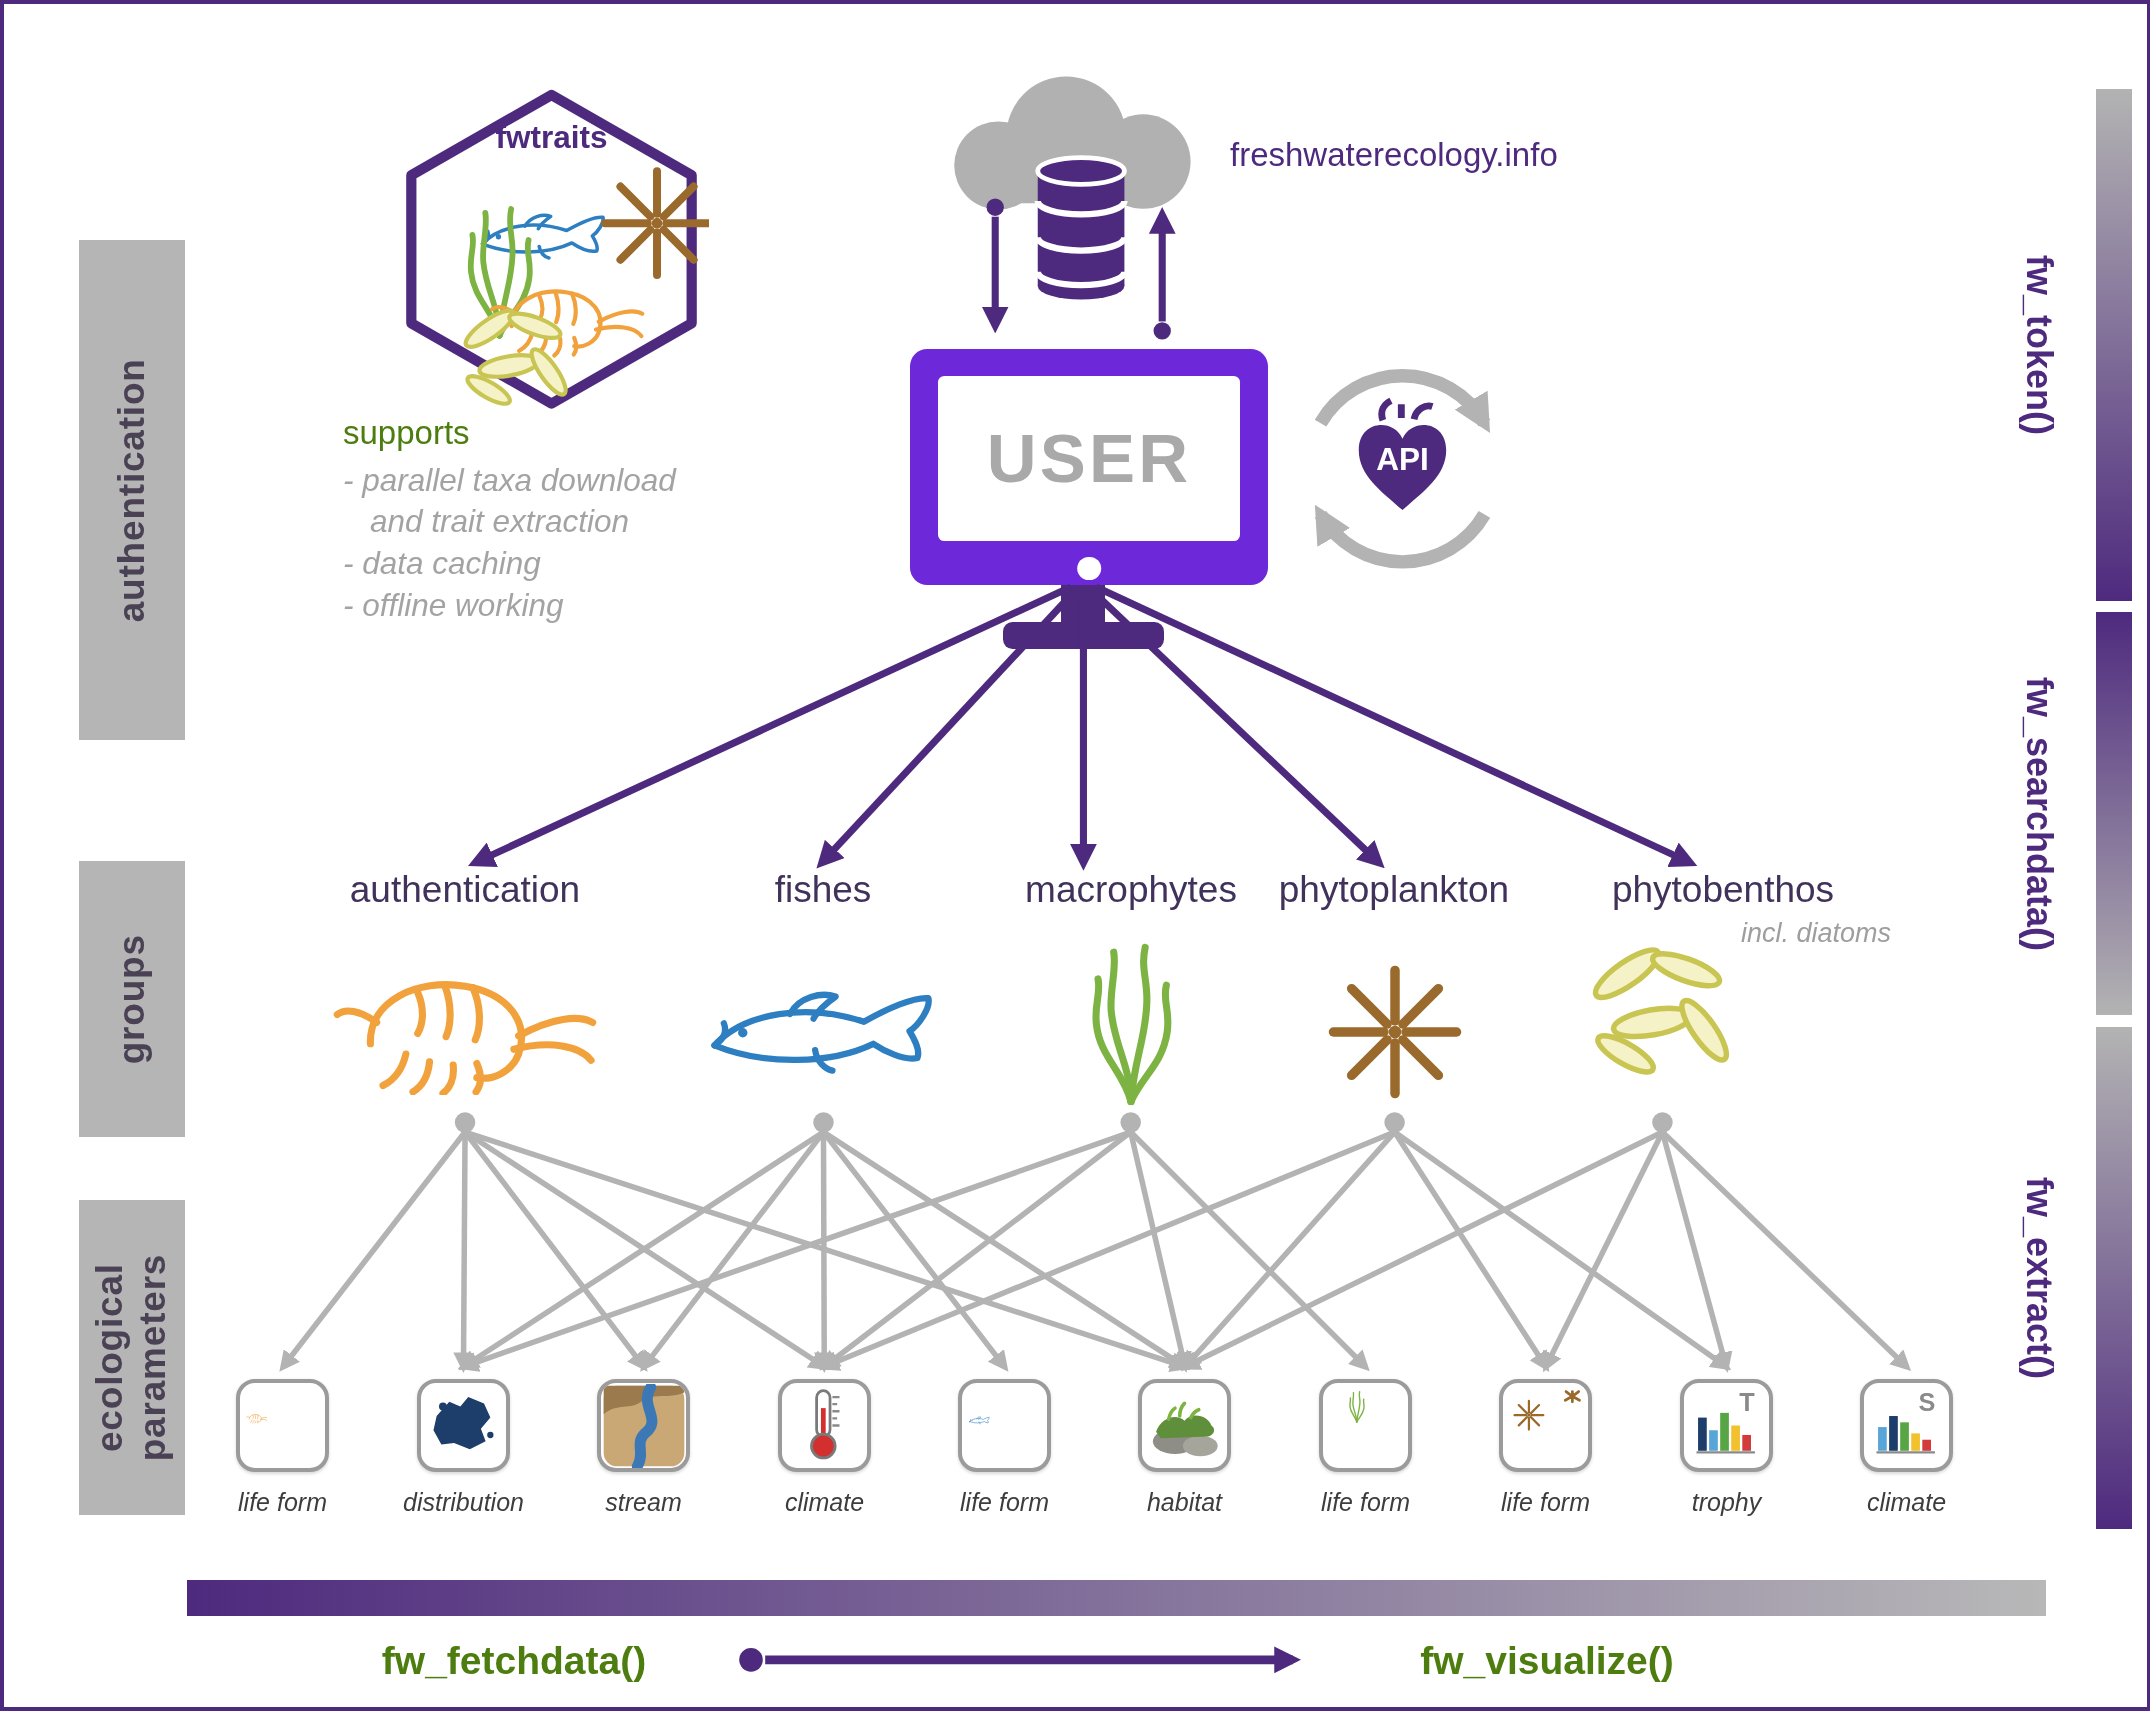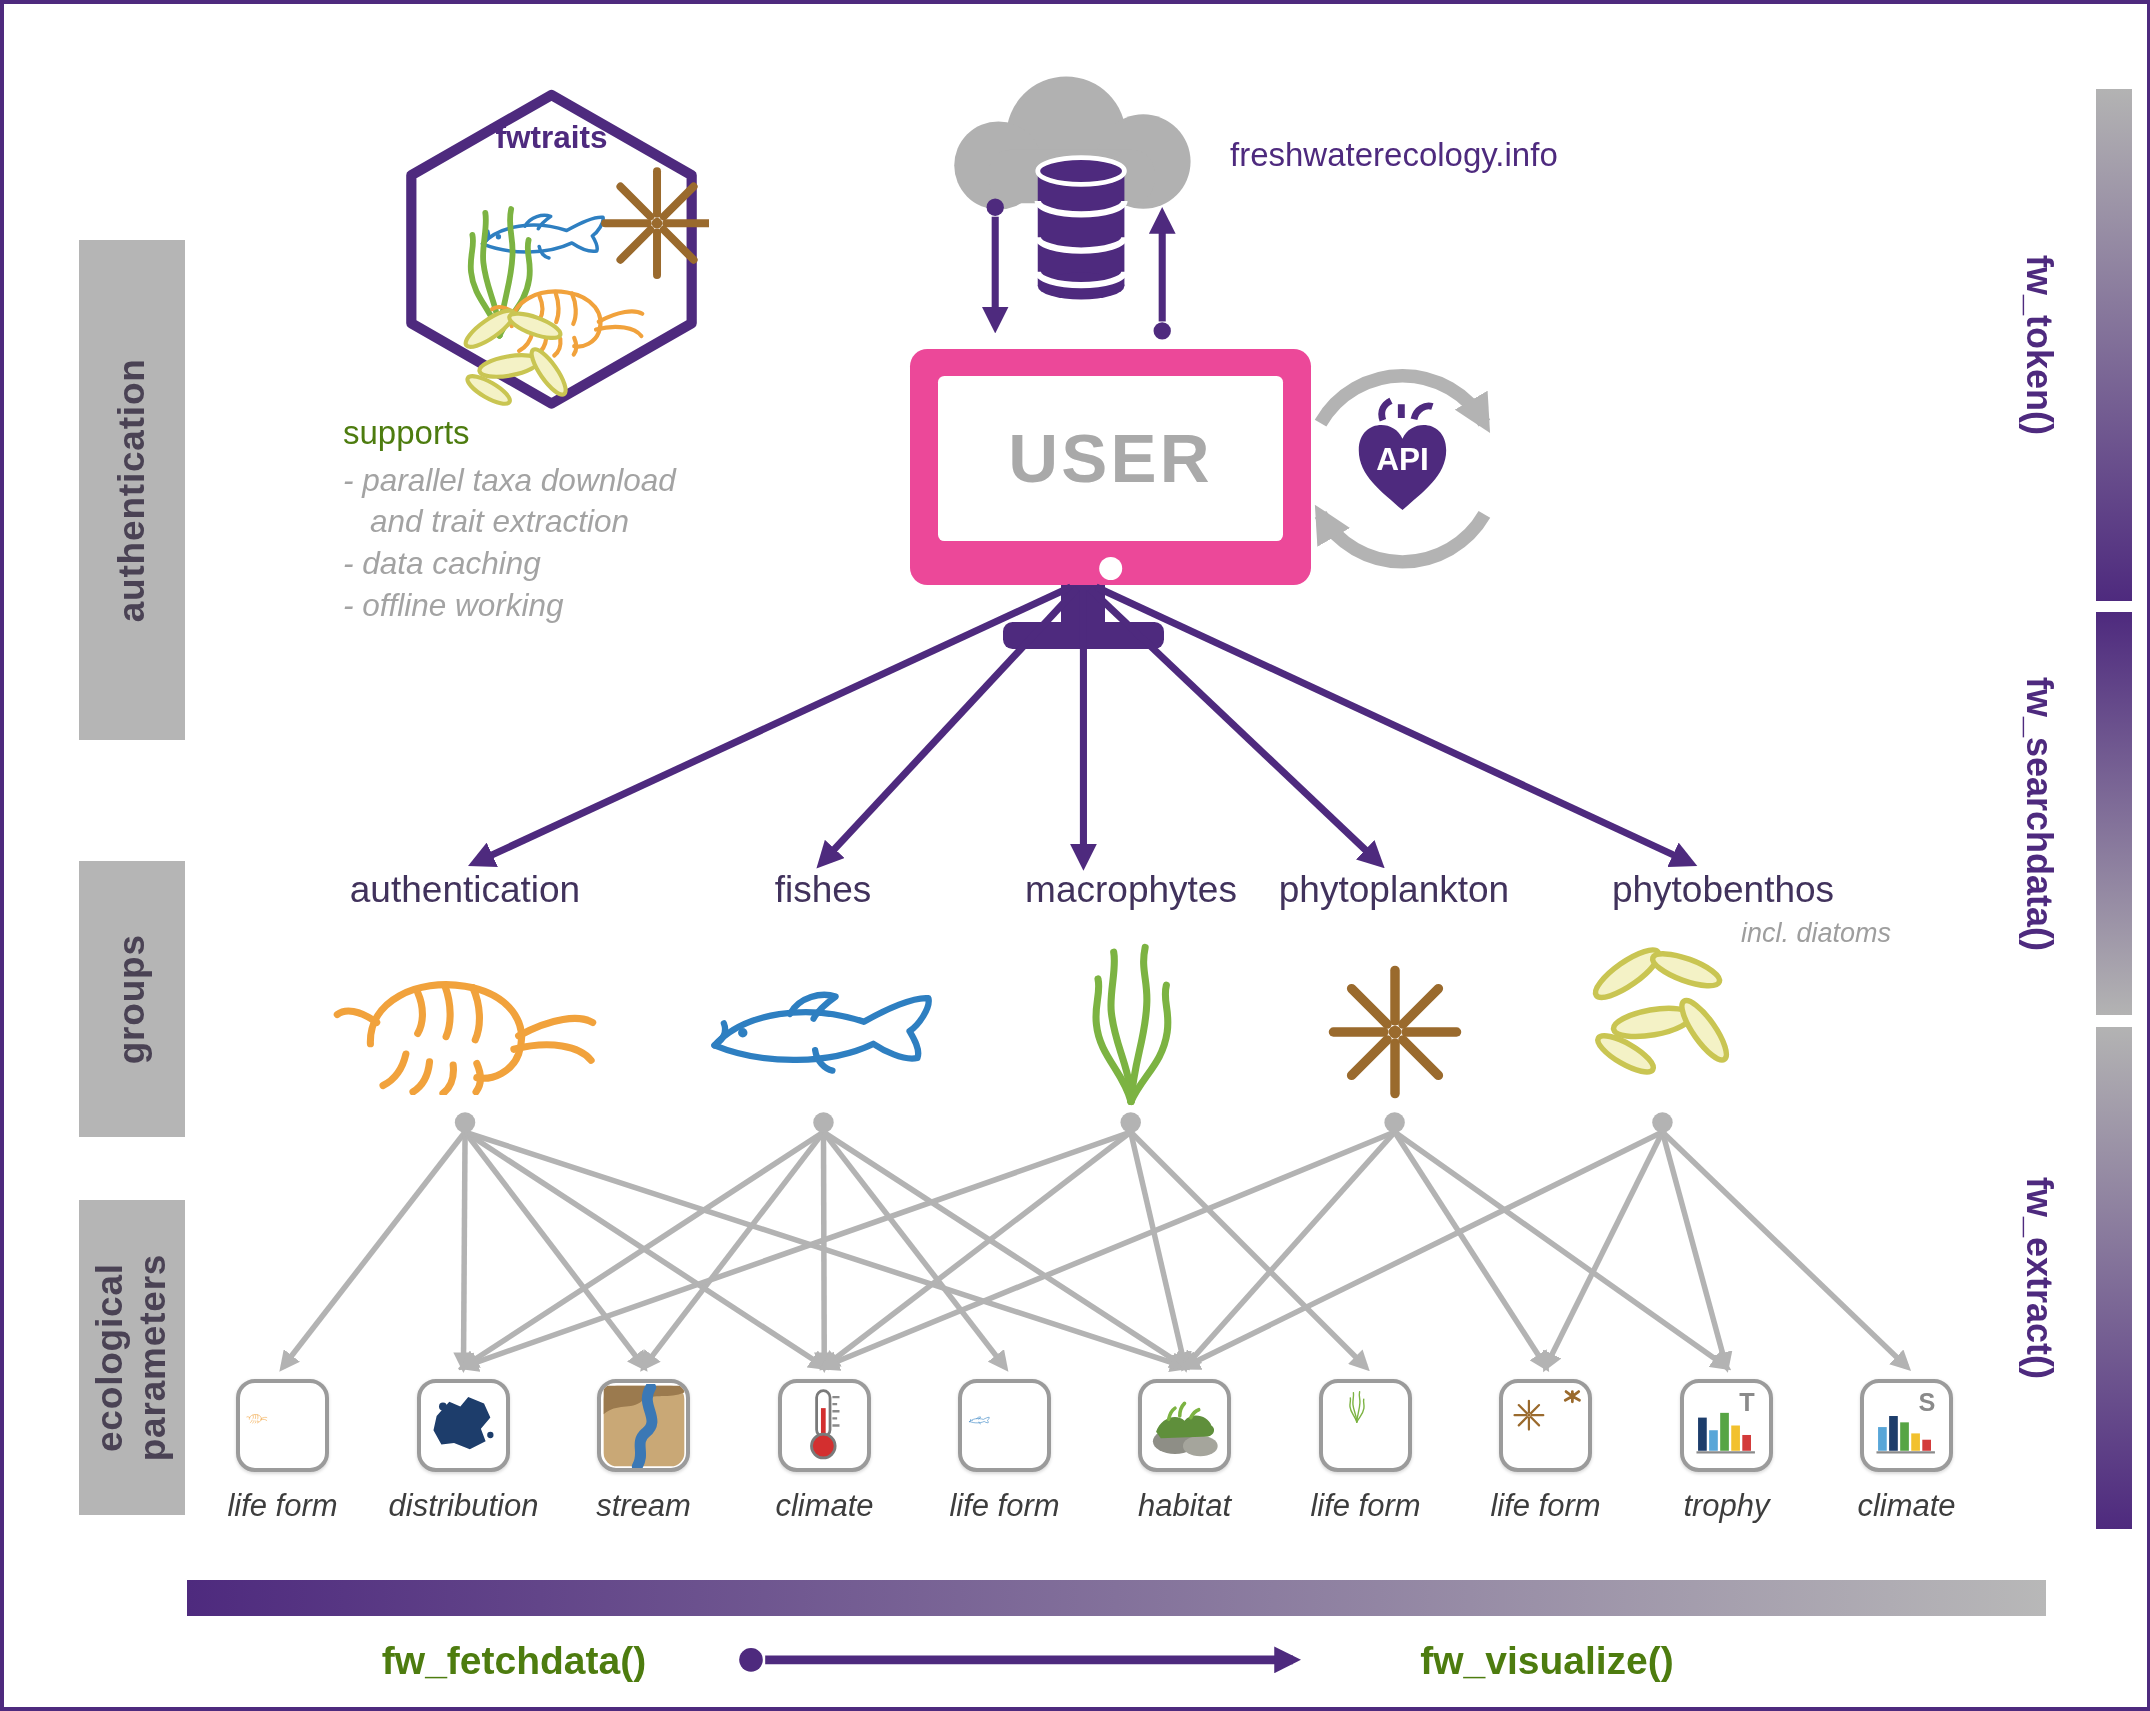--- a/index.html
+++ b/index.html
@@ -8,21 +8,21 @@
   .overlay{position:absolute;left:0;top:0;z-index:5;pointer-events:none;}
   .artlayer{position:absolute;z-index:2;}
 
   
   .hexlogo{left:390px;top:79px;}
   .hextext{font-size:40px;font-weight:600;fill:#4e2a7e;text-anchor:middle;font-family:"Liberation Sans",sans-serif;}
 
   .site-title{left:1226px;top:132px;font-size:33px;color:#4e2a7e;font-weight:500;z-index:2;position:absolute;}
 
   
-  .monitor{position:absolute;left:906px;top:345px;width:401px;height:236px;background:#ec4899;border-radius:17.3px;z-index:2;}
+  .monitor{position:absolute;left:906px;top:345px;width:347px;height:236px;background:#6d28d9;border-radius:17.3px;z-index:2;padding-left:11px;}
   .screen{position:absolute;left:28px;top:27px;right:28px;bottom:44px;background:#fff;border-radius:6.3px;display:flex;align-items:center;justify-content:center;}
   .user-label{font-size:69px;font-weight:700;color:#a9a9a9;letter-spacing:3.2px;}
   .monitor-dot{position:absolute;left:50%;bottom:4.7px;transform:translateX(-50%);width:23.6px;height:23.6px;border-radius:50%;background:#fff;}
   .neck{position:absolute;left:1057px;top:580px;width:44px;height:41px;background:#4e2a7e;z-index:1;}
   .base{position:absolute;left:999px;top:618px;width:161px;height:27px;background:#4e2a7e;border-radius:9.5px;z-index:1;}
 
   
   .supports{position:absolute;left:339px;top:410px;width:473px;z-index:2;}
   .supports-title{font-size:33px;font-weight:400;color:#4d7c0f;margin-bottom:7.9px;}
   .supports-item{font-size:31.5px;font-style:italic;color:#a3a3a3;line-height:1.32;}
@@ -37,21 +37,21 @@
   .rlabel-wrap{position:absolute;left:1984px;width:102px;display:flex;align-items:center;justify-content:center;z-index:2;}
   .rlabel{transform:rotate(90deg);white-space:nowrap;font-size:36px;font-weight:700;color:#4e2a7e;}
 
   
   .glabel{position:absolute;top:865px;transform:translateX(-50%);font-size:37px;font-weight:500;color:#41325c;white-space:nowrap;z-index:2;}
   .gnote{position:absolute;top:914px;left:1812px;transform:translateX(-50%);font-size:27px;font-style:italic;color:#9e9e9e;z-index:2;white-space:nowrap;}
 
   
   .ptile{position:absolute;top:1375px;width:93px;height:93px;z-index:2;}
   .pbox{width:93px;height:93px;box-sizing:border-box;border:4.7px solid #9b9b9b;border-radius:19px;background:#fff;display:flex;align-items:center;justify-content:center;overflow:hidden;box-shadow:0 1.6px 3.2px rgba(0,0,0,0.15);}
-  .plabel{position:absolute;top:109px;left:50%;transform:translateX(-50%);width:205px;text-align:center;font-size:31px;font-style:italic;color:#3d3d3d;}
+  .plabel{position:absolute;top:109px;left:50%;transform:translateX(-50%);width:205px;text-align:center;font-size:25px;font-style:italic;color:#3d3d3d;}
 
   
   .fbar{position:absolute;left:183px;top:1576px;width:1859px;height:36px;background:linear-gradient(to right,#4e2a7e,#b8b8b8);z-index:2;}
   .flabel{position:absolute;top:1635px;transform:translateX(-50%);font-size:39px;font-weight:700;color:#4d7c0f;white-space:nowrap;z-index:2;}
 
   .apiarc{stroke:#b3b3b3;stroke-width:17;fill:none;}
   .apitext{font-size:40px;font-weight:700;fill:#fff;text-anchor:middle;font-family:"Liberation Sans",sans-serif;}
   .netline{stroke:#b3b3b3;stroke-width:7;}
 </style>
 </head>

